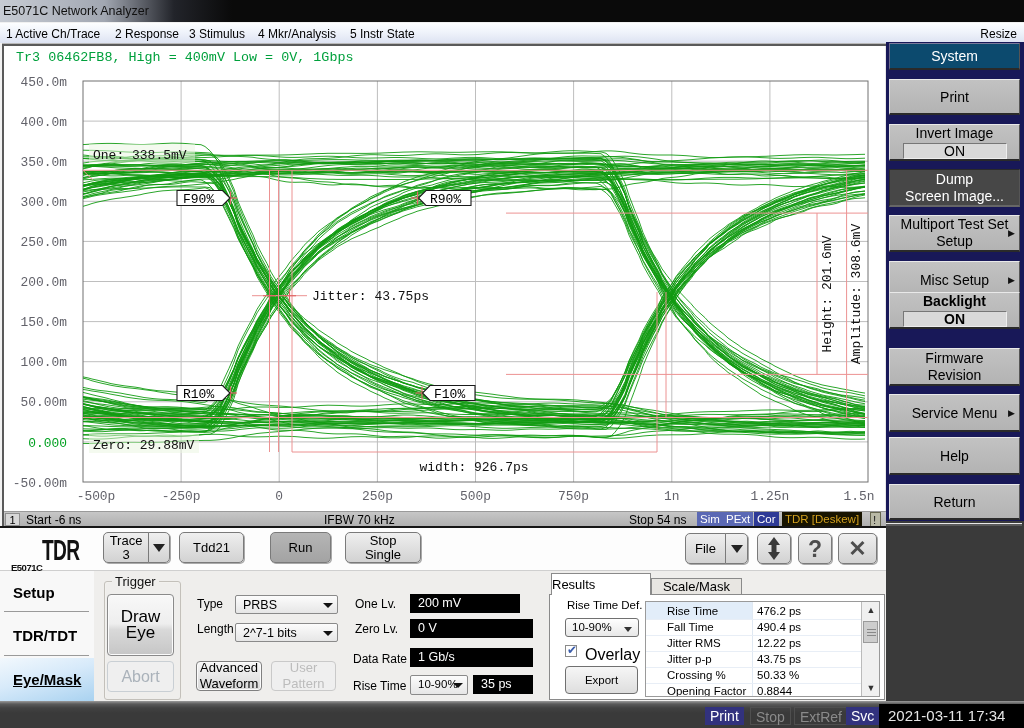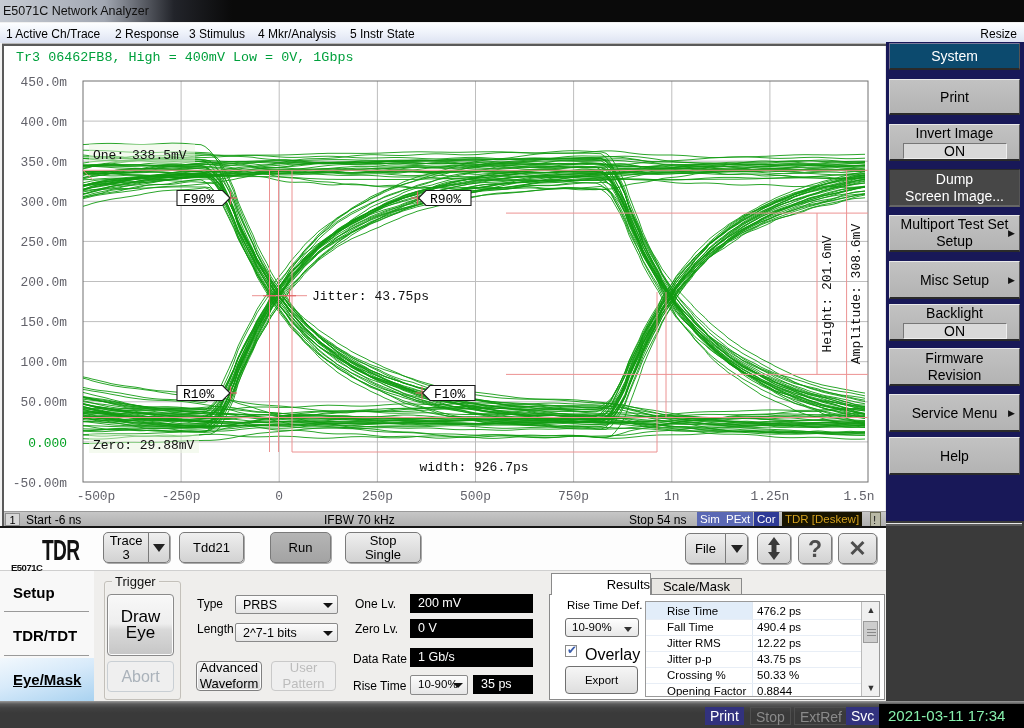--- a/index.html
+++ b/index.html
@@ -38,21 +38,21 @@
   border-top:1px solid #e9e9e9; border-left:1px solid #dddddd; border-right:1px solid #555; border-bottom:2px solid #2a2a2a;
   color:#000; font-size:14px; text-align:center; }
 .sbtn .in { position:relative; top:50%; transform:translateY(-50%); line-height:17px;}
 .arr { position:absolute; right:4px; top:50%; transform:translateY(-50%); font-size:9px; color:#111; }
 #sbSystem { top:1px; height:27px; background:#0c4a6e; border-top:1px solid #7a7a9a; border-left:1px solid #6a6a8a; color:#fff; }
 #sbPrint { top:37px; height:36px; }
 #sbInvert { top:82px; height:37px; }
 #sbDump { top:127px; height:38px; background:#474747; color:#fff; border-top:1px solid #2a2a2a; border-left:1px solid #2a2a2a; border-bottom:2px solid #666; }
 #sbMulti { top:173px; height:37px; }
 #sbMisc { top:219px; height:38px; }
-#sbBack { top:262px; height:37px; }
+#sbBack { top:250px; height:37px;font-weight:bold; }
 #sbFirm { top:306px; height:38px; }
 #sbServ { top:352px; height:38px; }
 #sbHelp { top:395px; height:38px; }
 #sbRet { top:442px; height:36px; }
 .onbox { display:block; margin:1px auto 0 auto; width:104px; height:16px; line-height:15px; background:#d9d9d9; border:1px solid #777; border-bottom-color:#eee; border-right-color:#eee; }
 #sbbottom { position:absolute; left:0px; top:479px; width:138px; height:2px; background:#3b3b3b; }
 
 #toolbar { left:0px; top:526px; width:886px; height:45px; background:#fdfdfd; border-top:2.5px solid #151515; border-bottom:1px solid #cfcfcf;}
 #logo1 { left:11px; top:15px; font-size:9.5px; font-weight:bold; color:#111; line-height:9px; letter-spacing:-0.5px;margin-top:20px; }
 #tdrlogo { left:42px; top:9px; font-size:29px; font-weight:bold; color:#111; letter-spacing:-1px; transform:scaleX(0.66); transform-origin:left top; line-height:26px;}
@@ -90,21 +90,21 @@
 #btAdv { left:196px; top:90px; width:66px; height:30px; font-size:13px; border:1px solid #808080; box-shadow:inset 0 0 0 1px #fbfbfb; background:linear-gradient(180deg,#f7f7f7,#d8d8d8);}
 #btUser { left:271px; top:90px; width:65px; height:30px; font-size:13px; color:#bcbcbc; border:1px solid #c9c9c9; background:#efefef; }
 .plabel { position:absolute; font-size:12px; color:#000; }
 .combo { position:absolute; background:linear-gradient(180deg,#fcfcfc,#e6e6e6); border:1px solid #8a8a8a; border-radius:2px; font-size:12.5px; color:#000; }
 .combo .txt { position:absolute; left:7px; top:2px; }
 .cbtn { position:absolute; right:0px; top:0px; bottom:0px; width:16px; }
 .cbtn:after { content:""; position:absolute; left:2px; top:7px; width:0; height:0; border-left:5px solid transparent; border-right:5px solid transparent; border-top:5px solid #111; }
 .bfield { position:absolute; background:#000; color:#fff; font-size:12.5px; }
 .bfield span { position:absolute; left:8px; top:2px; }
 
-#rtabResults { position:absolute; left:551px; top:2px; width:100px; height:22px; background:#fff; border:1px solid #8a8a8a; border-bottom:none; font-size:13px; text-align:right; line-height:21px; z-index:3;}
+#rtabResults { position:absolute; left:551px; top:2px; width:100px; height:22px; background:#fff; border:1px solid #8a8a8a; border-bottom:none; font-size:13px; text-align:left; line-height:21px; z-index:3;}
 #rtabScale { position:absolute; left:651px; top:7px; width:91px; height:17px; background:#e8e6e2; border:1px solid #8a8a8a; font-size:13px; text-align:center; line-height:16px; z-index:2;}
 #rbody { position:absolute; left:549px; top:23px; width:336px; height:106px; background:#fff; border:1px solid #8a8a8a; z-index:1; }
 #rtd { position:absolute; left:17px; top:4px; font-size:11.5px; color:#000; }
 #rcombo { position:absolute; left:15px; top:23px; width:74px; height:19px; background:linear-gradient(180deg,#fefefe,#e8e8e8); border:1px solid #707070; border-radius:3px; font-size:11.5px; }
 #rcombo .txt { position:absolute; left:6px; top:2px; }
 #rcombo:after { content:""; position:absolute; right:6px; top:8px; width:0; height:0; border-left:4px solid transparent; border-right:4px solid transparent; border-top:5px solid #333; }
 #ovlbox { position:absolute; left:15px; top:50px; width:12px; height:12px; background:#fff; border:1px solid #8a8a8a; }
 #ovlbox:after { content:"\2714"; position:absolute; left:1px; top:-3px; font-size:12px; color:#3a5caa; }
 #ovllbl { position:absolute; left:35px; top:51px; font-size:16px; }
 #btExport { position:absolute; left:15px; top:71px; width:73px; height:28px; background:linear-gradient(180deg,#f6f6f6,#dedede); border:1px solid #707070; border-radius:4px; font-size:11.5px; text-align:center; line-height:26px; }
@@ -118,21 +118,21 @@
 .sarr { position:absolute; left:0; width:18px; height:16px; background:#f0f0f0; text-align:center; font-size:9px; color:#333; line-height:16px;}
 #rthumb { position:absolute; left:1px; top:19px; width:15px; height:22px; background:#cdcdcd; border:1px solid #9a9a9a; }
 #rthumb:after{ content:""; position:absolute; left:3px; top:7px; width:9px; height:1px; background:#888; box-shadow:0 3px 0 #888, 0 6px 0 #888; }
 
 #bstrip { left:0; top:701px; width:1024px; height:27px; background:linear-gradient(180deg,#9a9a9a 0px,#5a5a5a 3px,#424242 7px,#3a3a3a 12px); }
 .bbadge { position:absolute; top:6px; height:18px; font-size:14px; line-height:18px; padding:0 5px; color:#fff; }
 #bbMeas { left:705px; background:#32327e; }
 #bbStop { left:750px; color:#8a8a8a; border:1px solid #4f4f4f; }
 #bbExt { left:794px; color:#8a8a8a; border:1px solid #4f4f4f; }
 #bbSvc { left:846px; background:#32327e; }
-#bdate { position:absolute; left:879px; top:3px; width:145px; height:24px; background:#000; color:#86efac; font-size:15px; line-height:24px; padding-left:9px; }
+#bdate { position:absolute; left:879px; top:3px; width:145px; height:24px; background:#000; color:#e5e5e5; font-size:15px; line-height:24px; padding-left:9px; }
 </style></head>
 <body>
 <div class="abs" id="titlebar">
     <div class="abs" id="titleglow"></div>
     <div class="abs" id="titletext">E5071C Network Analyzer</div>
   </div>
 <div class="abs" id="menubar">
   <span id="mb1">1 Active Ch/Trace</span>
     <span id="mb2">2 Response</span>
     <span id="mb3">3 Stimulus</span>
@@ -396,20 +396,23 @@
   <div class="sbtn" id="sbFirm">
       <div class="in">Firmware<br>Revision</div>
     </div>
   <div class="sbtn" id="sbServ">
       <div class="in">Service Menu</div>
       <span class="arr">▶</span>
     </div>
   <div class="sbtn" id="sbHelp">
       <div class="in">Help</div>
     </div>
+  <div class="sbtn" id="sbRet">
+      <div class="in">Return</div>
+    </div>
   <div id="sbbottom"></div>
 </div>
 <div class="abs" id="toolbar">
   <div class="abs" id="logo1">E5071C<br>OPT.</div>
   <div class="abs" id="tdrlogo">TDR</div>
   <div class="tbtn" id="btTrace">
       <div class="in">Trace<br>3</div>
     </div>
   <div class="tbtn" id="btTraceArr">
       <div class="in"><span class="tri"></span></div>
@@ -462,21 +465,21 @@
     </div>
   <div class="pbtn" id="btUser">
       <div class="in">User<br>Pattern</div>
     </div>
   <span class="plabel" style="left:197px; top:26px;">Type</span>
   <div class="combo" style="left:235px; top:24px; width:103px; height:19px;">
       <span class="txt">PRBS</span>
       <span class="cbtn"></span>
     </div>
   <span class="plabel" style="left:355px; top:26px;">One Lv.</span>
-  <div class="bfield" style="left:410px; top:23px; width:123px; height:19px;">
+  <div class="bfield" style="left:410px; top:23px; width:110px; height:19px;">
       <span>200 mV</span>
     </div>
   <span class="plabel" style="left:197px; top:51px;">Length</span>
   <div class="combo" style="left:235px; top:52px; width:103px; height:19px;">
       <span class="txt">2^7-1 bits</span>
       <span class="cbtn"></span>
     </div>
   <span class="plabel" style="left:355px; top:51px;">Zero Lv.</span>
   <div class="bfield" style="left:410px; top:48px; width:123px; height:19px;">
       <span>0 V</span>

